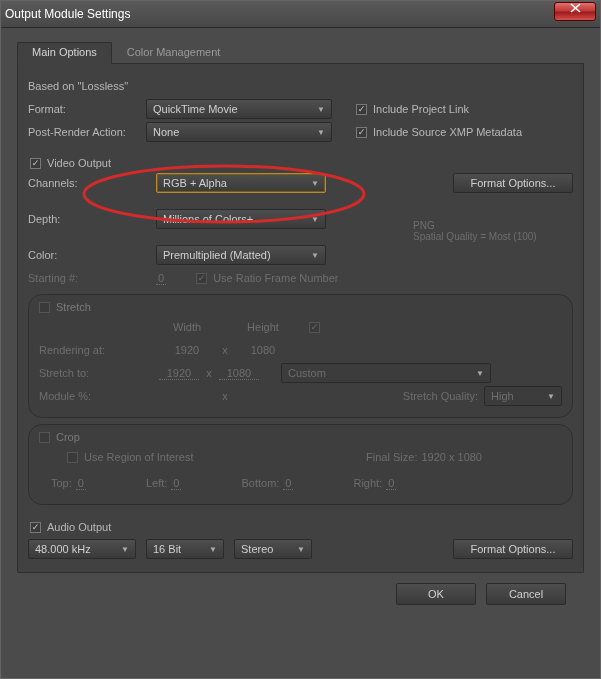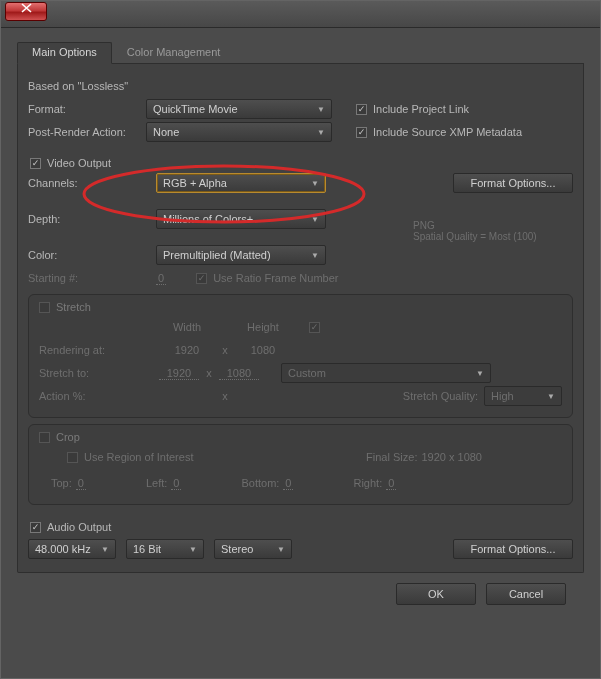--- a/index.html
+++ b/index.html
@@ -19,37 +19,38 @@
   .lbl.dim { color: #6e6e6e; }
   .select { display:inline-flex; align-items:center; height: 20px; background: linear-gradient(#4e4e4e,#3a3a3a); border: 1px solid #2a2a2a; color: #d0d0d0; padding: 0 6px; font-size: 11px; position: relative; border-radius: 2px; }
   .select.hl { border: 1px solid #b88a2f; box-shadow: 0 0 0 1px #7a5a18 inset; gap: 44px; }
   .select .arrow { margin-left: auto; color: #aaa; font-size: 8px; }
   .select.dim { color: #6e6e6e; background: #3c3c3c; }
   .btn { height: 20px; background: linear-gradient(#4e4e4e,#3a3a3a); border: 1px solid #2a2a2a; color: #d0d0d0; padding: 0 14px; font-size: 11px; border-radius: 2px; display:inline-flex; align-items:center; justify-content:center; }
   .btn.big { height: 22px; width: 80px; }
   .chk { width: 11px; height: 11px; border: 1px solid #787878; background: #3a3a3a; display: inline-flex; align-items:center; justify-content:center; margin-right: 6px; font-size: 9px; color: #c8c8c8; line-height: 9px; }
   .chk.dim { border-color: #555; color: #6e6e6e; }
   .chk.checked::after { content: "✓"; }
-  .group { border: 1px solid #2e2e2e; border-radius: 6px; padding: 6px 10px 8px 10px; margin: 6px 0; background: #3e3e3e; }
+  .group { border: 1px solid #2e2e2e; border-radius: 14px; padding: 6px 10px 8px 10px; margin: 6px 0; background: #3e3e3e; }
   .group-head { display:flex; align-items:center; margin-bottom: 4px; }
   .gh-label { color: #b0b0b0; }
   .gh-label.dim { color: #7a7a7a; }
   .dim-text { color: #6e6e6e; }
   .val { color: #9a9a9a; border-bottom: 1px dotted #6e6e6e; padding: 0 2px; }
   .val.dim { color: #6e6e6e; }
   .small { font-size: 10px; margin-top: 24px; }
   .footer { display:flex; justify-content:flex-end; gap: 10px; padding: 10px 18px 0 0; }
   .annot { position:absolute; pointer-events:none; }
   .sep { height: 6px; }
 </style>
 </head>
 <body>
 
 <div class="window">
   <div class="titlebar">
+    <span class="title">Output Module Settings</span>
     <div class="close-btn">
       <svg width="11" height="10" viewBox="0 0 11 10">
           <path d="M1 1 L10 9 M10 1 L1 9" stroke="#fff" stroke-width="1.6"></path>
         </svg>
     </div>
   </div>
 
   <div class="body">
     <div class="tabs">
       <div class="tab active">Main Options</div>
@@ -161,21 +162,21 @@
           <span class="val dim" style="width:40px;text-align:center;display:inline-block;">1920</span>
           <span style="width:20px;text-align:center;">x</span>
           <span class="val dim" style="width:40px;text-align:center;display:inline-block;">1080</span>
           <span style="width:22px;"></span>
           <div class="select dim" style="width:210px;">
             <span>Custom</span>
               <span class="arrow">▼</span>
           </div>
         </div>
         <div class="row dim-text">
-          <span class="lbl dim" style="width:120px;">Action %:</span>
+          <span class="lbl dim" style="width:120px;">Module %:</span>
           <span style="width:56px;"></span>
           <span style="width:20px;text-align:center;">x</span>
           <span style="width:56px;"></span>
           <span style="flex:1;"></span>
           <span style="margin-right:6px;">Stretch Quality:</span>
           <div class="select dim" style="width:78px;">
             <span>High</span>
               <span class="arrow">▼</span>
           </div>
         </div>
@@ -216,21 +217,21 @@
         </div>
       </div>
 
       <div class="sep"></div>
 
       <div style="display:flex;align-items:center;margin:4px 0 6px 2px;">
         <span class="chk checked"></span>
         <span>Audio Output</span>
       </div>
       <div class="row">
-        <div class="select" style="width:88px;">
+        <div class="select" style="width:108px;">
           <span>48.000 kHz</span>
             <span class="arrow">▼</span>
         </div>
         <span style="width:10px;"></span>
         <div class="select" style="width:78px;">
           <span>16 Bit</span>
             <span class="arrow">▼</span>
         </div>
         <span style="width:10px;"></span>
         <div class="select" style="width:78px;">

